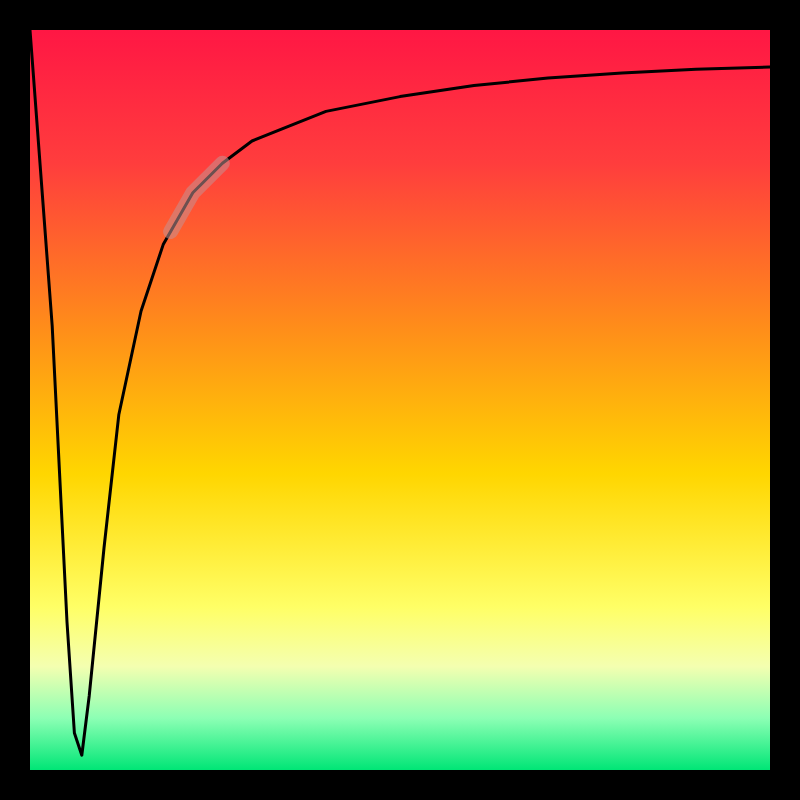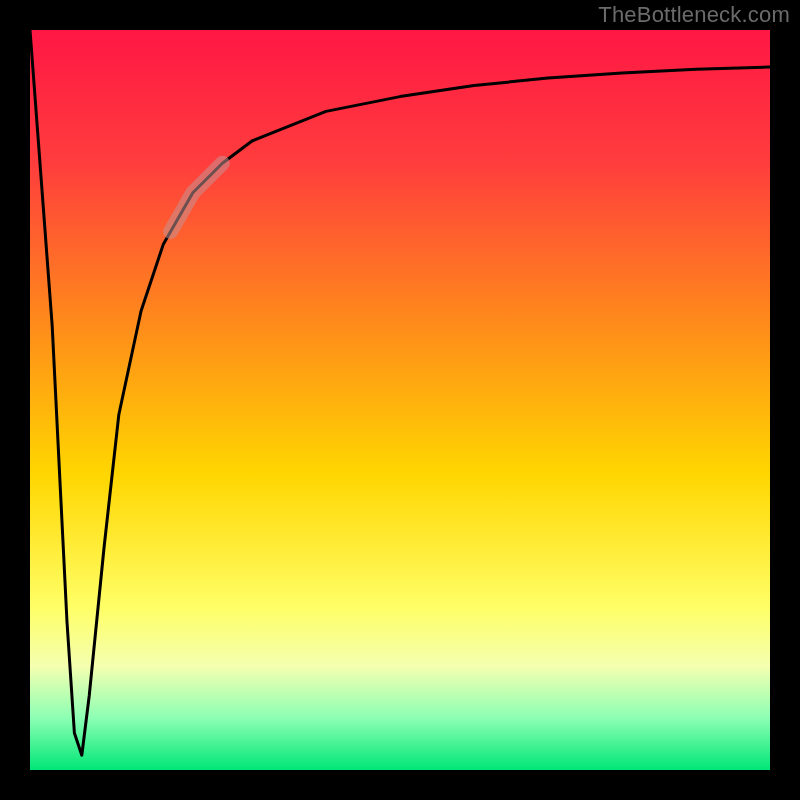--- a/index.html
+++ b/index.html
@@ -31,21 +31,20 @@
     position: absolute;
     left: 0;
     top: 0;
   }
 </style>
 </head>
 <body>
 
 <div class="stage">
 
-  <div class="watermark">TheBottleneck.com</div>
 
   <svg class="chart" width="800" height="800" viewBox="0 0 800 800">
     <defs>
       <linearGradient id="bg-grad" x1="0" y1="0" x2="0" y2="1">
           <stop offset="0%" stop-color="#ff1744"></stop>
           <stop offset="18%" stop-color="#ff3d3d"></stop>
           <stop offset="40%" stop-color="#ff8c1a"></stop>
           <stop offset="60%" stop-color="#ffd600"></stop>
           <stop offset="78%" stop-color="#ffff66"></stop>
           <stop offset="86%" stop-color="#f4ffb0"></stop>

